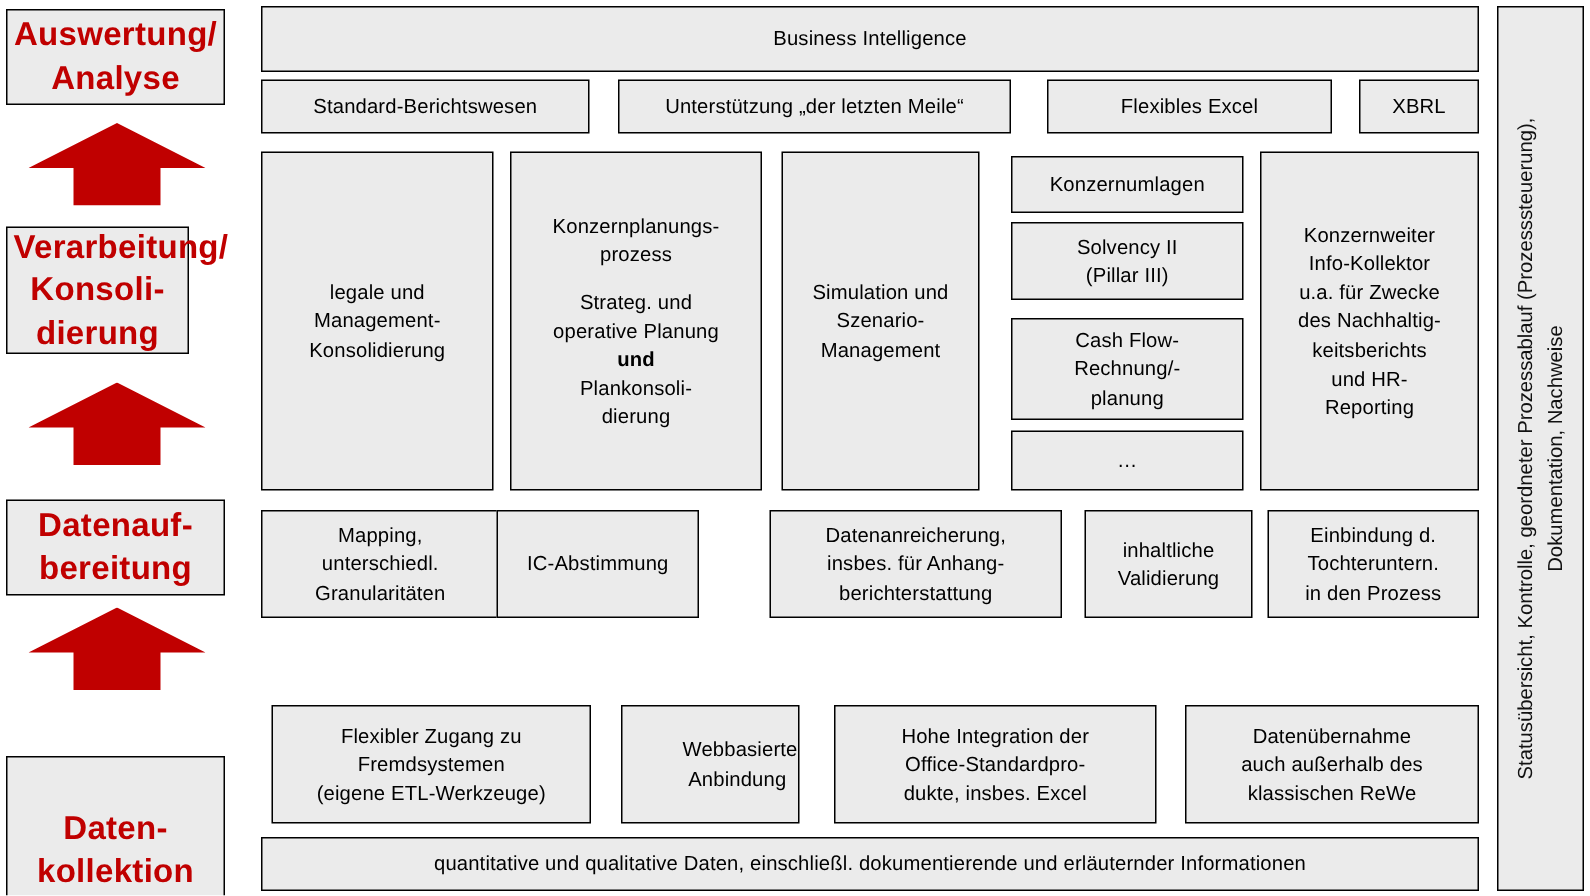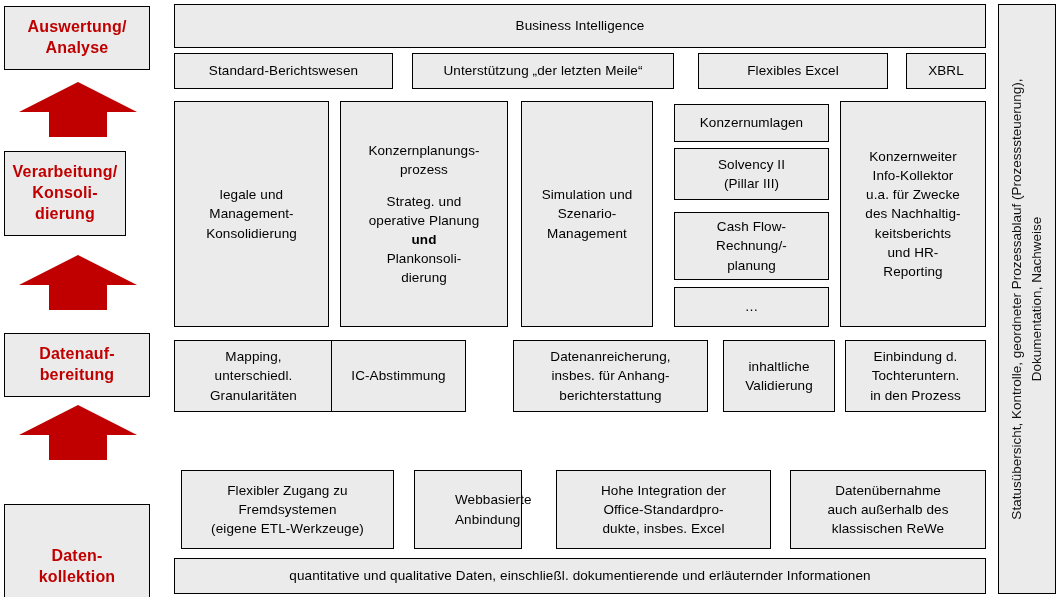--- a/index.html
+++ b/index.html
@@ -30,21 +30,21 @@
     line-height:1.42;
     letter-spacing:0.1px;
     padding:2px 4px;
   }
   .box .t{display:block;width:100%;}
 
   
   .stage{
     color:#C00000;
     font-weight:bold;
-    font-size:16px;
+    font-size:22px;
     line-height:1.3;
     letter-spacing:0.2px;
   }
 
   
   .arrow{
     position:absolute;
   }
   .arrow svg{display:block;}
 
@@ -235,21 +235,21 @@
     </span>
   </div>
 
   <div class="box" style="left:181px; top:470px; width:213px; height:79px;">
     <span class="t">
       <span>Flexibler  Zugang  zu</span><br>
       <span>Fremdsystemen</span><br>
       <span>(eigene  ETL-Werkzeuge)</span>
     </span>
   </div>
-  <div class="box" style="left:414px; top:470px; width:108px; height:79px;padding-left:40px;">
+  <div class="box" style="left:414px; top:470px; width:119px; height:79px;padding-left:40px;">
     <span class="t">
       <span>Webbasierte</span><br>
       <span>Anbindung</span>
     </span>
   </div>
   <div class="box" style="left:556px; top:470px; width:215px; height:79px;">
     <span class="t">
       <span>Hohe Integration  der</span><br>
       <span>Office-Standardpro-</span><br>
       <span>dukte,  insbes.  Excel</span>

